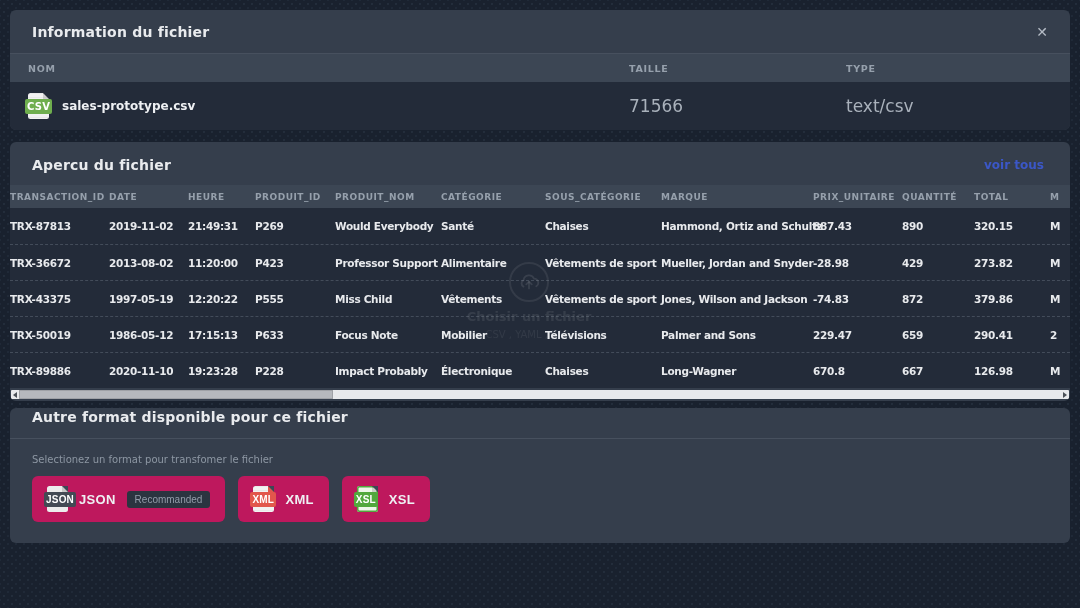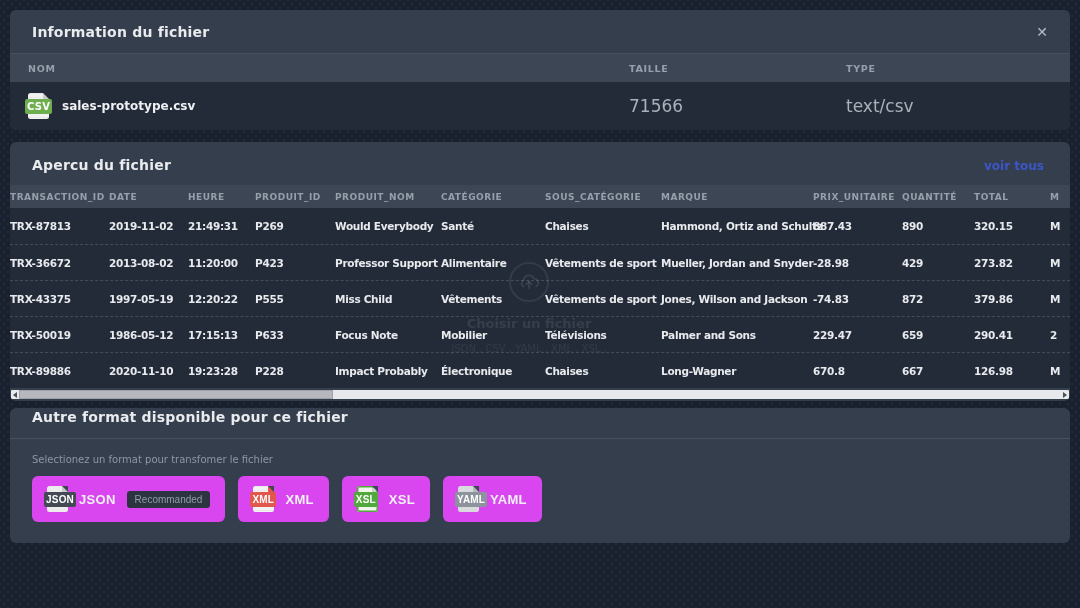--- a/index.html
+++ b/index.html
@@ -41,52 +41,52 @@
                 letter-spacing:0.2px; line-height:1.3; }
   .ficon.csv  { --tag:#6fae4e; }
   .ficon.json { --tag:#434a54; background:#ececec; }
   .ficon.xml  { --tag:#e2574c; }
   .ficon.xml .fold { border-left-color:#e2574c; }
   .ficon.xsl  { --tag:#52a83d; background:#eef7ea; box-shadow:inset 0 0 0 1.5px #52a83d; }
   .ficon.yaml { --tag:#8d939c; background:#d8dadd; }
 
   
   .panel-preview { margin-top:12px; }
-  .p2-header { display:flex; justify-content:space-between; align-items:flex-end; padding:15px 26px 12px 22px;gap:28px; }
+  .p2-header { display:flex; justify-content:space-between; align-items:center; padding:15px 26px 12px 22px;gap:28px; }
   .view-all { font-size:12px; font-weight:bold; color:#3b57c7; cursor:pointer; }
   .prow { display:grid; grid-template-columns:99px 79px 67px 80px 106px 104px 116px 152px 89px 72px 76px 60px;
           align-items:center; }
   .prow-head { background:#3c4654; height:23px; }
   .prow-head .pcell { font-size:9px; font-weight:bold; letter-spacing:0.5px; color:#96a0ac; white-space:nowrap; }
   .pdata { background:#232b39; height:36px; }
   .pdata + .pdata { border-top:1px dashed rgba(150,160,175,0.28); }
   .pdata .pcell { font-size:10.5px; font-weight:bold; color:#e8eaed; white-space:nowrap; letter-spacing:-0.3px; }
   .watermark { position:absolute; left:0; right:22px; top:120px; z-index:3; pointer-events:none;
-               display:flex; flex-direction:column; align-items:center; gap:12px; }
+               display:flex; flex-direction:column; align-items:center; gap:5px; }
   .wm-circle { width:40px; height:40px; border-radius:50%; border:2px solid rgba(255,255,255,0.08);
                display:flex; align-items:center; justify-content:center; }
   .wm-t1 { font-size:13px; font-weight:bold; color:rgba(255,255,255,0.09); margin-top:2px; }
   .wm-t2 { font-size:10px; color:rgba(255,255,255,0.07); }
 
   
   .hscroll { position:relative; height:9px; margin:2px 1px 2px; background:#e8e9ec; border-radius:1px; }
   .hthumb { position:absolute; top:0; bottom:0; left:8px; width:314px; background:#b6b8bd;
             border:1px solid #9fa1a6; }
   .harrow { position:absolute; top:0; bottom:0; width:8px; display:flex; align-items:center; justify-content:center; }
   .harrow.left { left:0; } .harrow.right { right:0; }
   .tri { width:0; height:0; border-top:3px solid transparent; border-bottom:3px solid transparent; }
   .tri.l { border-right:4px solid #4a4f57; }
   .tri.r { border-left:4px solid #4a4f57; }
 
   
   .panel-formats { margin-top:7px; padding-bottom:21px; }
   .p3-header { padding:1px 22px 13px; border-bottom:1px solid #47505e; }
   .p3-sub { padding:15px 22px 11px; font-size:10px; color:#8d97a3; }
   .fmt-row { display:flex; gap:13px; padding:0 22px; }
-  .fmt-btn { --bg:#3d4755; display:flex; align-items:center; gap:11px; background:#d946ef;
+  .fmt-btn { --bg:#3d4755; display:flex; align-items:center; gap:11px; background:#be185d;
              border-radius:6px; height:46px; padding:0 15px; cursor:pointer; border:none; }
   .fmt-label { font-size:13px; font-weight:bold; color:#eef0f3; letter-spacing:0.3px; }
   .fmt-badge { background:#2b3440; color:#939daa; font-size:10px; padding:3px 8px; border-radius:3px; white-space:nowrap; }
 </style>
 </head>
 <body>
 
 <div class="panel">
   <div class="p1-header">
     <div class="panel-title">Information du fichier</div>
@@ -244,21 +244,14 @@
       </span>
       <span class="fmt-label">XML</span>
     </button>
     <button class="fmt-btn">
       <span class="ficon xsl">
         <span class="fold"></span>
           <span class="tag">XSL</span>
       </span>
       <span class="fmt-label">XSL</span>
     </button>
-    <button class="fmt-btn">
-      <span class="ficon yaml">
-        <span class="fold"></span>
-          <span class="tag">YAML</span>
-      </span>
-      <span class="fmt-label">YAML</span>
-    </button>
   </div>
 </div>
 
 </body></html>

